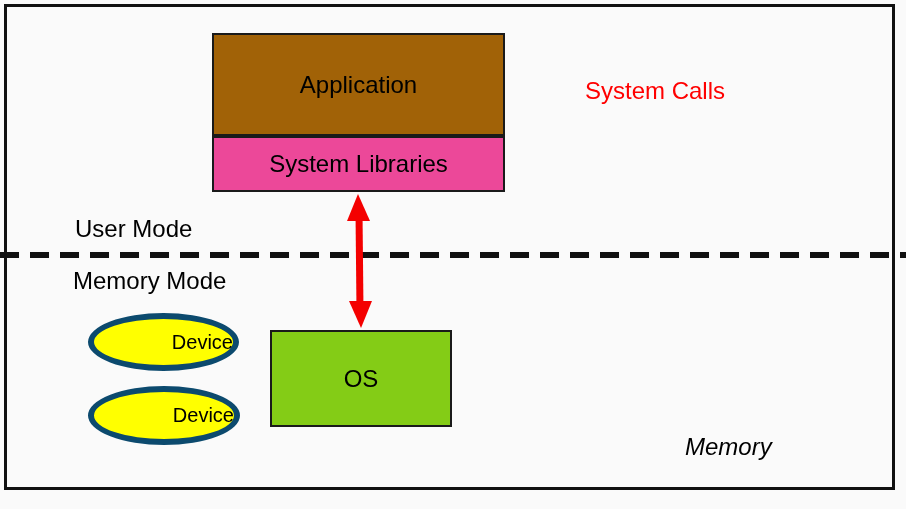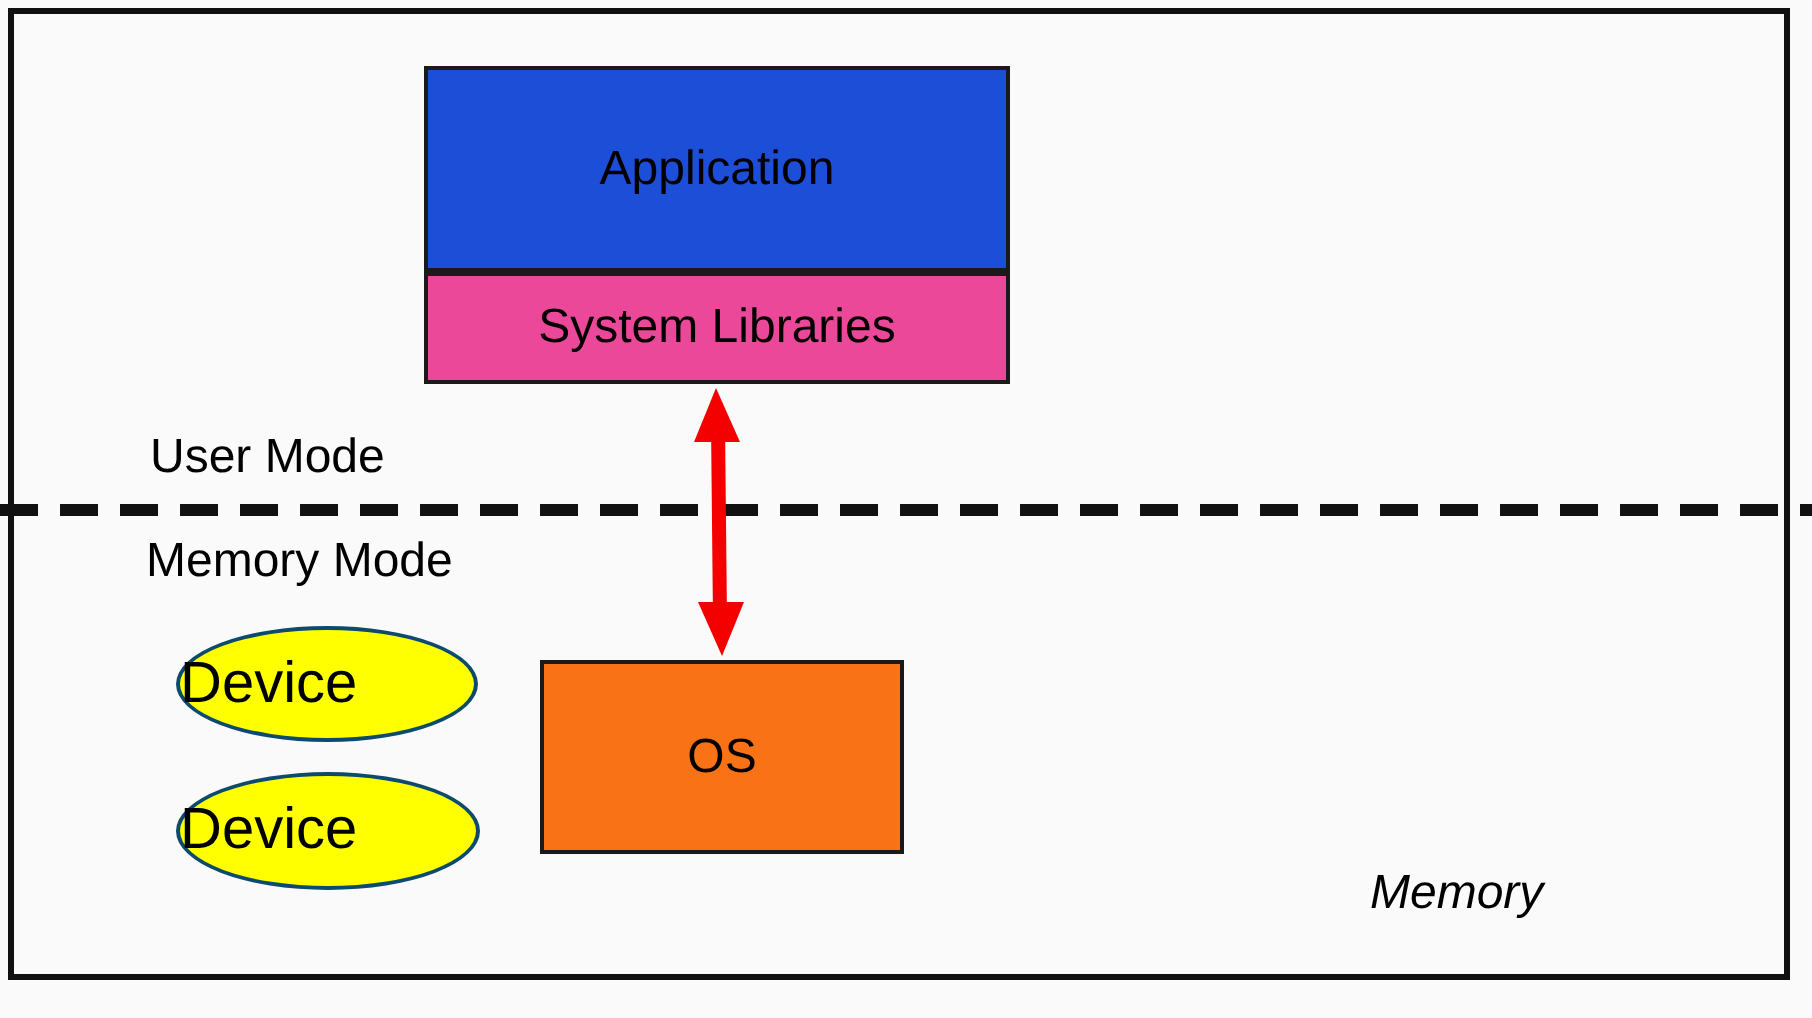--- a/index.html
+++ b/index.html
@@ -31,26 +31,26 @@
     align-items: center;
     justify-content: center;
     font-size: 24px;
   }
   .app-box        { left: 212px; top: 33px;  width: 293px; height: 103px; }
   .lib-box        { left: 212px; top: 136px; width: 293px; height: 56px;  }
   .os-box         { left: 270px; top: 330px; width: 182px; height: 97px;  }
   .ellipse {
     position: absolute;
     box-sizing: border-box;
-    border: 2px solid #0c4a6e;
+    border: 6px solid #0c4a6e;
     border-radius: 50%;
     display: flex;
     align-items: center;
-    justify-content: flex-start;
-    font-size: 29px;
+    justify-content: flex-end;
+    font-size: 20px;
   }
   .device-1 { left: 88px; top: 313px; width: 151px; height: 58px; }
   .device-2 { left: 88px; top: 386px; width: 152px; height: 59px; }
   .txt {
     position: absolute;
     font-size: 24px;
     line-height: 1.1;
     white-space: nowrap;
   }
   .interaction-1 { left: 585px; top: 33px; }
@@ -71,39 +71,40 @@
     pointer-events: none;
   }
 </style>
 </head>
 <body>
 
 <div class="canvas">
 
   <div class="frame"></div>
 
-  <div class="node app-box" style="background-color: #1d4ed8;">
+  <div class="node app-box" style="background-color: #a16207;">
     <span>Application</span>
   </div>
   <div class="node lib-box" style="background-color: #ec4899;">
     <span>System Libraries</span>
   </div>
 
+  <div class="txt interaction-2" style="color: rgb(255, 0, 0);">System Calls</div>
 
   <div class="txt user-mode">User Mode</div>
   <div class="dashed-line"></div>
   <div class="txt kernel-mode">Memory Mode</div>
 
   <div class="ellipse device-1" style="background-color: rgb(255, 255, 0);">
     <span>Device</span>
   </div>
   <div class="ellipse device-2" style="background-color: rgb(255, 255, 0);">
     <span>Device</span>
   </div>
-  <div class="node os-box" style="background-color: #f97316;">
+  <div class="node os-box" style="background-color: #84cc16;">
     <span>OS</span>
   </div>
 
   <div class="txt memory">Memory</div>
 
   <svg class="arrow-layer" width="906" height="509" viewBox="0 0 906 509">
     <line x1="359" y1="212" x2="360" y2="310" stroke-width="7" stroke="#F40000"></line>
     <polygon points="358,194 347,221 370,221" fill="#F40000"></polygon>
     <polygon points="361,328 349,301 372,301" fill="#F40000"></polygon>
   </svg>

